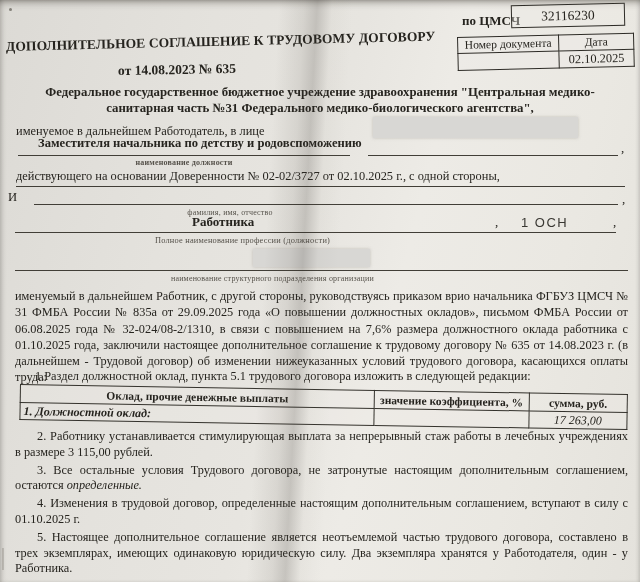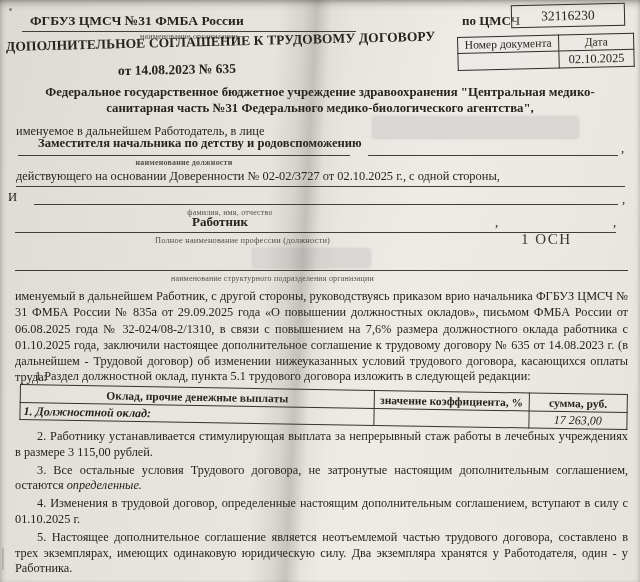--- a/index.html
+++ b/index.html
@@ -47,21 +47,21 @@
   .cap-name{left:368px;top:158px;width:250px;}
   .authority{left:16px;top:169px;width:609px;font-size:12.4px;padding-bottom:2px;border-bottom:1.3px solid #413e37;}
 
   .and-label{left:8px;top:190px;font-size:12.6px;}
   .fio-line{left:34px;top:189px;width:584px;height:15px;}
   .fio-comma{left:622px;top:191px;}
   .cap-fio{left:120px;top:208px;width:220px;}
   .prof-line{left:15px;top:211px;width:601px;height:21px;}
   .prof-name{left:177px;top:3px;font-weight:bold;font-size:13px;position:absolute;}
   .prof-comma1{left:480px;top:3px;position:absolute;}
-  .rate-note{left:506px;top:20px;position:absolute;font-family:Liberation Serif, serif;font-size:15px;letter-spacing:1.5px;color:#3a3833;}
+  .rate-note{left:506px;top:4px;position:absolute;font-family:Liberation Sans, sans-serif;font-size:13px;letter-spacing:1.5px;color:#3a3833;}
   .prof-comma2{left:598px;top:3px;position:absolute;}
   .cap-prof{left:125px;top:236px;width:235px;font-size:8.4px;}
   .red2{left:253px;top:249px;width:117px;height:18px;}
   .dept-line{left:15px;top:252px;width:613px;height:18px;}
   .cap-dept{left:150px;top:274px;width:245px;}
 
   .main-para{left:15px;top:288px;width:613px;margin:0;font-size:12.3px;line-height:16.3px;text-align:justify;}
   .clause1{left:15px;top:369px;width:613px;margin:0;font-size:12.3px;text-indent:20px;}
 
   .salary-table{left:20px;top:384px;width:608px;border-collapse:collapse;transform:rotate(.95deg);transform-origin:left top;background:rgba(238,236,231,.25);}
@@ -80,24 +80,20 @@
 </style>
 </head>
 <body>
 
 <div class="page">
 
   <div class="fold"></div>
   <div class="speck" style="left:9px;top:8px;width:3px;height:3px;border-radius:50%;"></div>
   <div class="speck" style="left:2px;top:548px;width:2px;height:22px;opacity:.35;"></div>
 
-  <div class="abs org-block">
-    <span class="org-name">ФГБУЗ ЦМСЧ №31 ФМБА России</span>
-    <div class="cap">наименование организации</div>
-  </div>
 
   <span class="abs okpo-label">по ЦМСЧ</span>
   <div class="abs okpo-box">
     <span>32116230</span>
   </div>
 
   <div class="abs title">ДОПОЛНИТЕЛЬНОЕ СОГЛАШЕНИЕ К ТРУДОВОМУ ДОГОВОРУ</div>
 
   <table class="abs doc-table">
     <tbody>
@@ -128,21 +124,21 @@
   <div class="abs cap cap-pos">наименование должности</div>
 
   <div class="abs authority">действующего на основании Доверенности № 02-02/3727 от 02.10.2025 г., с одной стороны,</div>
 
   <span class="abs and-label">И</span>
   <div class="abs fio-line ink-line"></div>
   <span class="abs comma fio-comma">,</span>
   <div class="abs cap cap-fio">фамилия, имя, отчество</div>
 
   <div class="abs prof-line ink-line">
-    <span class="prof-name">Работник</span>
+    <span class="prof-name">Работника</span>
     <span class="prof-comma1 comma">,</span>
     <span class="rate-note">1 ОСН</span>
     <span class="prof-comma2 comma">,</span>
   </div>
   <div class="abs cap cap-prof">Полное наименование профессии (должности)</div>
 
   <div class="redaction red2"></div>
   <div class="abs dept-line ink-line"></div>
   <div class="abs cap cap-dept">наименование структурного подразделения организации</div>
 

